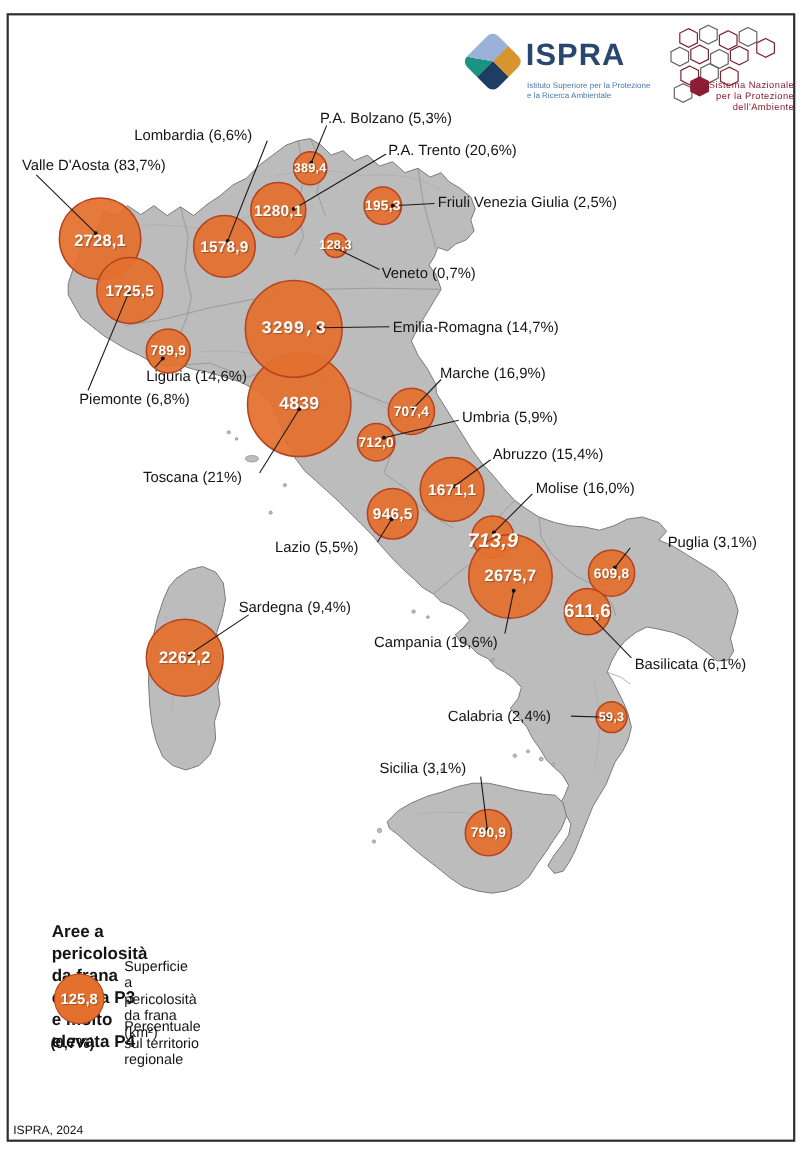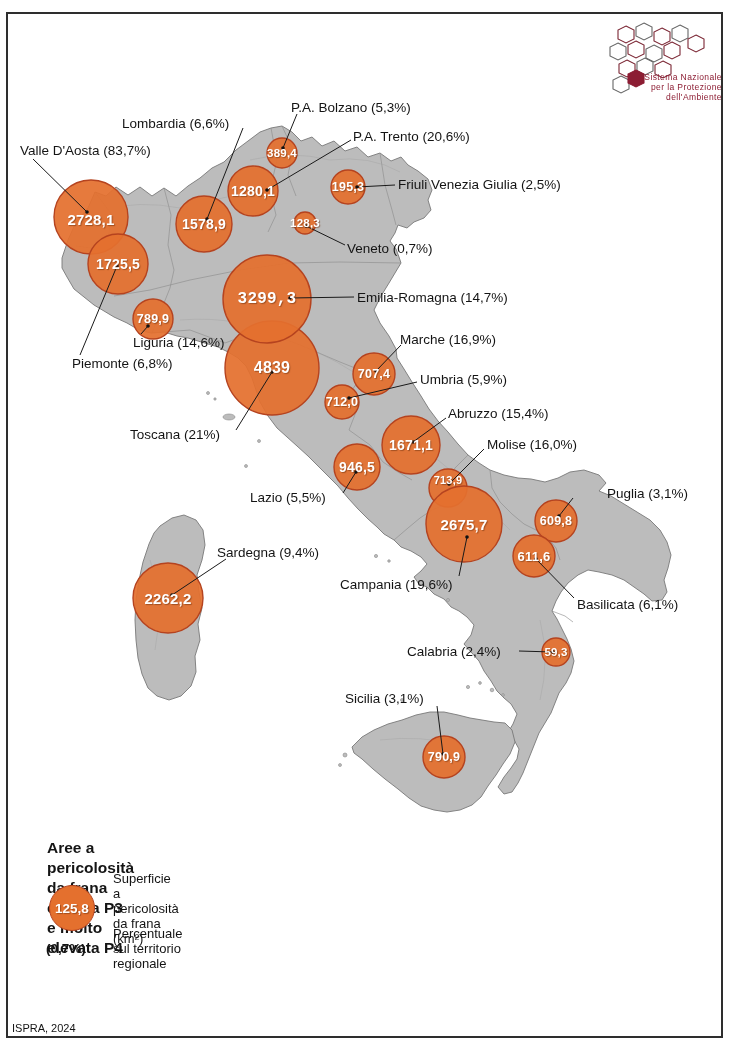--- a/index.html
+++ b/index.html
@@ -195,36 +195,44 @@
       <div class="bubble-value" style="left: 267px; top: 299px; font-size: 16px; font-family: Liberation Mono, monospace;">3299,3</div>
       <div class="region-label" style="left: 357px; top: 297px;">Emilia-Romagna (14,7%)</div>
       <div class="bubble-value" style="left: 374px; top: 374px; font-size: 12.5px;">707,4</div>
       <div class="region-label" style="left: 400px; top: 339px;">Marche (16,9%)</div>
       <div class="bubble-value" style="left: 342px; top: 402px; font-size: 12.5px;">712,0</div>
       <div class="region-label" style="left: 420px; top: 379px;">Umbria (5,9%)</div>
       <div class="bubble-value" style="left: 411px; top: 445px; font-size: 14px;">1671,1</div>
       <div class="region-label" style="left: 448px; top: 413px;">Abruzzo (15,4%)</div>
       <div class="bubble-value" style="left: 357px; top: 467px; font-size: 14px;">946,5</div>
       <div class="region-label" style="left: 250px; top: 497px;">Lazio (5,5%)</div>
-      <div class="bubble-value" style="left: 448px; top: 480px; font-size: 11px;">713,9</div>
+      <div class="bubble-value" style="left: 448px; top: 492px; font-size: 18px; font-style: italic;">713,9</div>
       <div class="region-label" style="left: 487px; top: 444px;">Molise (16,0%)</div>
       <div class="bubble-value" style="left: 464px; top: 524px; font-size: 15px;">2675,7</div>
       <div class="region-label" style="left: 340px; top: 584px;">Campania (19,6%)</div>
       <div class="bubble-value" style="left: 556px; top: 521px; font-size: 12.5px;">609,8</div>
       <div class="region-label" style="left: 575px; top: 493px; margin-left: 32px;">Puglia (3,1%)</div>
-      <div class="bubble-value" style="left: 534px; top: 556px; font-size: 13px;">611,6</div>
+      <div class="bubble-value" style="left: 534px; top: 556px; font-size: 17px;">611,6</div>
       <div class="region-label" style="left: 577px; top: 604px;">Basilicata (6,1%)</div>
       <div class="bubble-value" style="left: 556px; top: 652px; font-size: 11.5px;">59,3</div>
       <div class="region-label" style="left: 407px; top: 651px;">Calabria (2,4%)</div>
       <div class="bubble-value" style="left: 168px; top: 598px; font-size: 15px;">2262,2</div>
       <div class="region-label" style="left: 217px; top: 552px;">Sardegna (9,4%)</div>
       <div class="bubble-value" style="left: 444px; top: 757px; font-size: 12.5px;">790,9</div>
       <div class="region-label" style="left: 345px; top: 698px;">Sicilia (3,1%)</div>
     </div>
 
+  <div id="ispra-logo">
+    <div class="ispra-diamond"></div>
+    <div class="ispra-word">ISPRA</div>
+    <div class="ispra-sub">
+      <div>Istituto Superiore per la Protezione</div>
+      <div>e la Ricerca Ambientale</div>
+    </div>
+  </div>
 
   <div id="snpa-logo">
     <svg width="130" height="92" viewBox="0 0 130 92">
       <g fill="none" stroke-width="1.1">
         <polygon stroke="#7b2634" points="30,6 38,10 38,19 30,23 22,19 22,10"></polygon>
         <polygon stroke="#666" points="48,3 56,7 56,16 48,20 40,16 40,7"></polygon>
         <polygon stroke="#7b2634" points="66,8 74,12 74,21 66,25 58,21 58,12"></polygon>
         <polygon stroke="#666" points="84,5 92,9 92,18 84,22 76,18 76,9"></polygon>
         <polygon stroke="#7b2634" points="100,15 108,19 108,28 100,32 92,28 92,19"></polygon>
         <polygon stroke="#666" points="22,23 30,27 30,36 22,40 14,36 14,27"></polygon>

